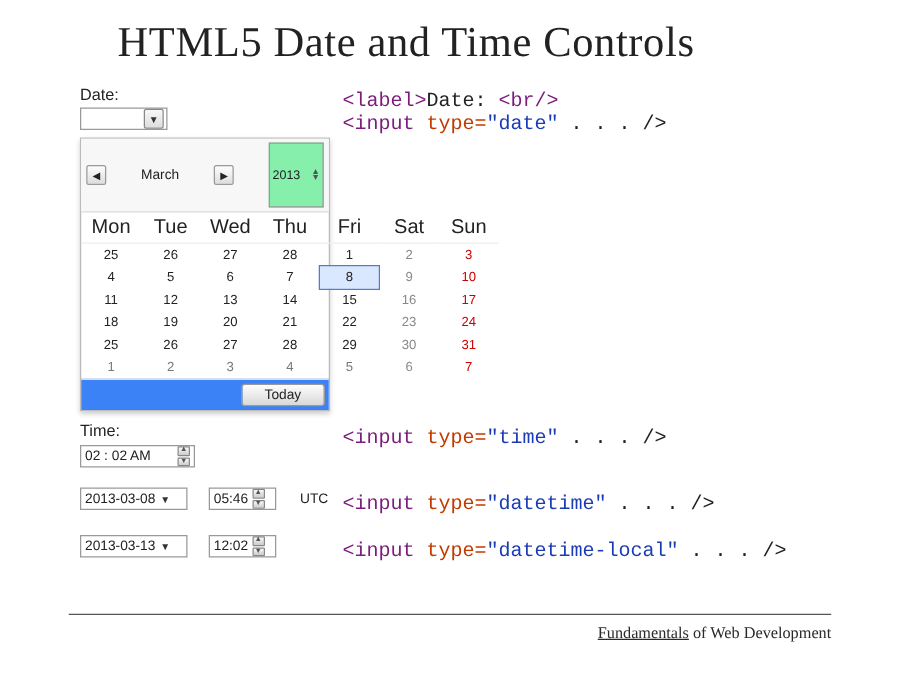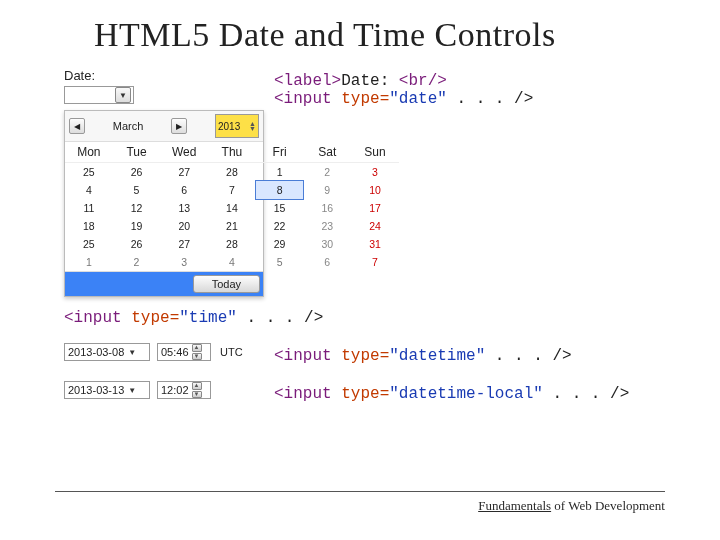--- a/index.html
+++ b/index.html
@@ -100,36 +100,36 @@
     display: flex;
     align-items: center;
     justify-content: center;
     font-size: 8px;
   }
   .cal-month { font-size: 11px; }
   .cal-year {
     width: 38px;
     height: 14px;
     border: 1px solid #999;
-    background: #fde047;
+    background: #86efac;
     font-size: 10px;
     text-align: center;
     display: flex;
     align-items: center;
     justify-content: space-between;
-    padding: 4px 2px;
+    padding: 18px 2px;
   }
   .cal-year .spin { font-size: 7px; line-height: 5px; color:#555;}
   .cal-grid {
     display: grid;
     grid-template-columns: repeat(7, 1fr);
     text-align: center;
   }
   .cal-dow {
-    font-size: 12px;
+    font-size: 16px;
     padding: 3px 0;
     border-bottom: 1px solid #eee;
   }
   .cal-cell {
     padding: 3px 18px;
     font-size: 10.5px;
   }
   .cal-cell.apr { color: #777; }
   .cal-cell.sun { color: #c00; }
   .cal-cell.sat { color: #888; }
@@ -178,21 +178,21 @@
     height: 6px;
     background: linear-gradient(#f8f8f8,#ccc);
     border: 1px solid #888;
     border-radius: 1px;
     font-size: 6px;
     line-height: 4px;
     text-align: center;
     color: #555;
   }
 
-  .dt-row { display: flex; align-items: center; gap: 7px; }
+  .dt-row { display: flex; align-items: center; gap: 17px; }
   .small-field .dd { margin-left: 4px; font-size: 8px; color:#333; }
   .utc { font-size: 11px; margin-left: 2px; }
 
   .footer-line {
     position: absolute;
     left: 55px;
     right: 55px;
     bottom: 48px;
     border-top: 1px solid #555;
   }
@@ -288,20 +288,30 @@
         <div class="cal-foot">
           <span class="today-btn">Today</span>
         </div>
       </div>
     </div>
     <div class="right"><span class="code-tag">&lt;label&gt;</span><span>Date: </span><span class="code-tag">&lt;br/&gt;</span>
 <span class="code-tag">&lt;input </span><span class="code-attr">type=</span><span class="code-str">"date"</span><span> . . . /&gt;</span></div>
   </div>
 
   <div class="row" style="margin-top:8px">
+    <div class="left">
+      <div class="lbl">Time:</div>
+      <div class="time-box">
+        <span>02 : 02   AM</span>
+        <div class="spinner">
+            <div>▲</div>
+            <div>▼</div>
+          </div>
+      </div>
+    </div>
     <div class="right"><span class="code-tag">&lt;input </span><span class="code-attr">type=</span><span class="code-str">"time"</span><span> . . . /&gt;</span></div>
   </div>
 
   <div class="row" style="margin-top:16px">
     <div class="left">
       <div class="dt-row">
         <span class="small-field" style="width:86px">
             <span>2013-03-08</span>
             <span class="dd">▼</span>
           </span>

